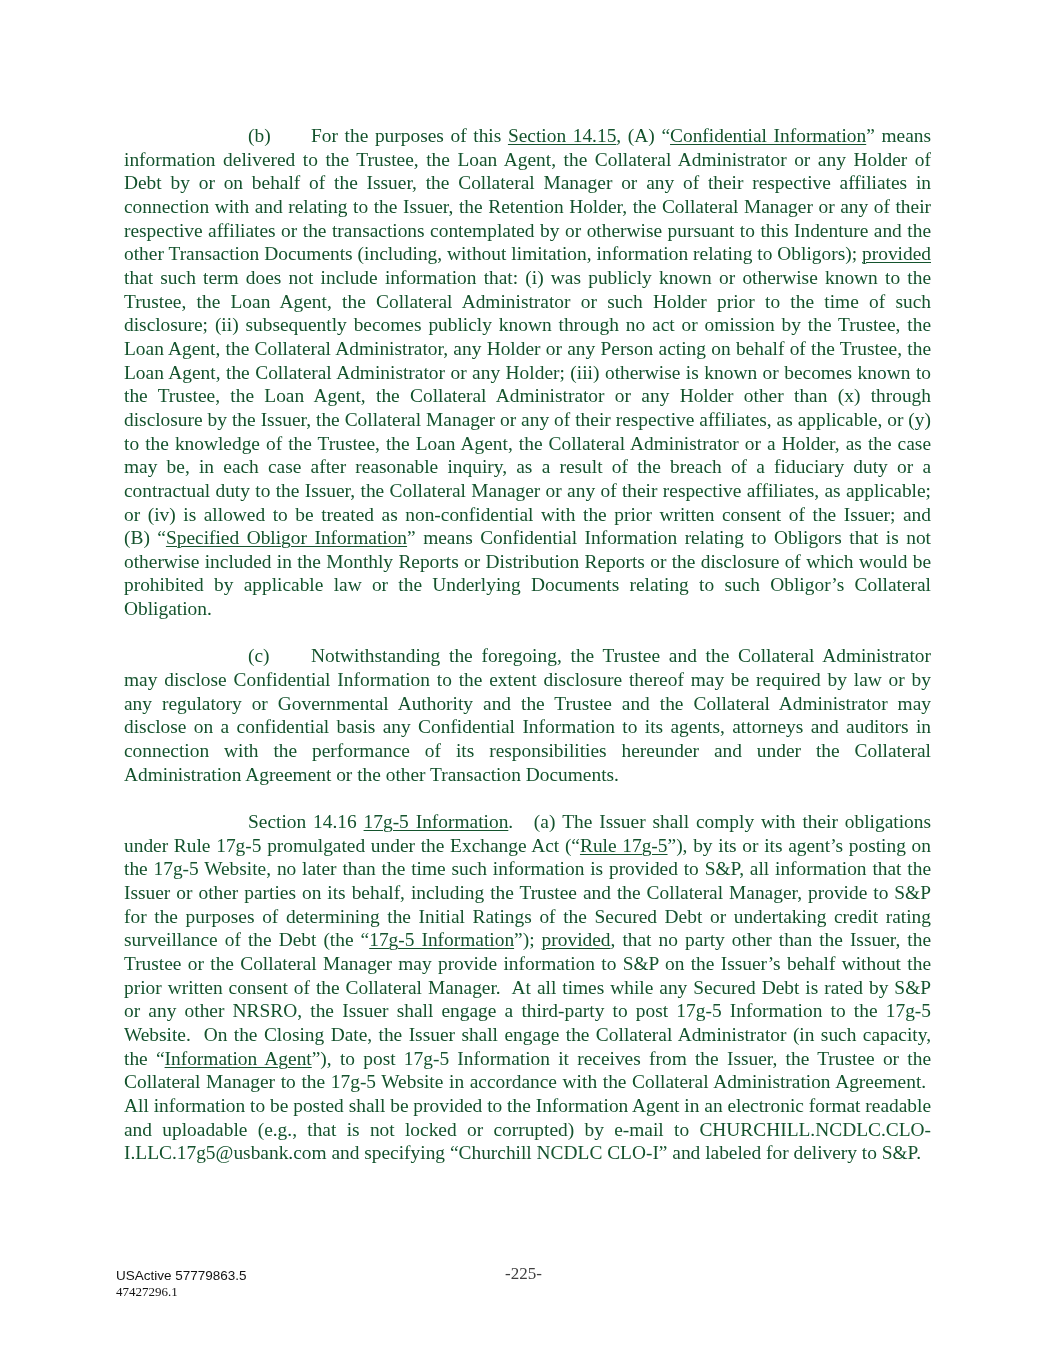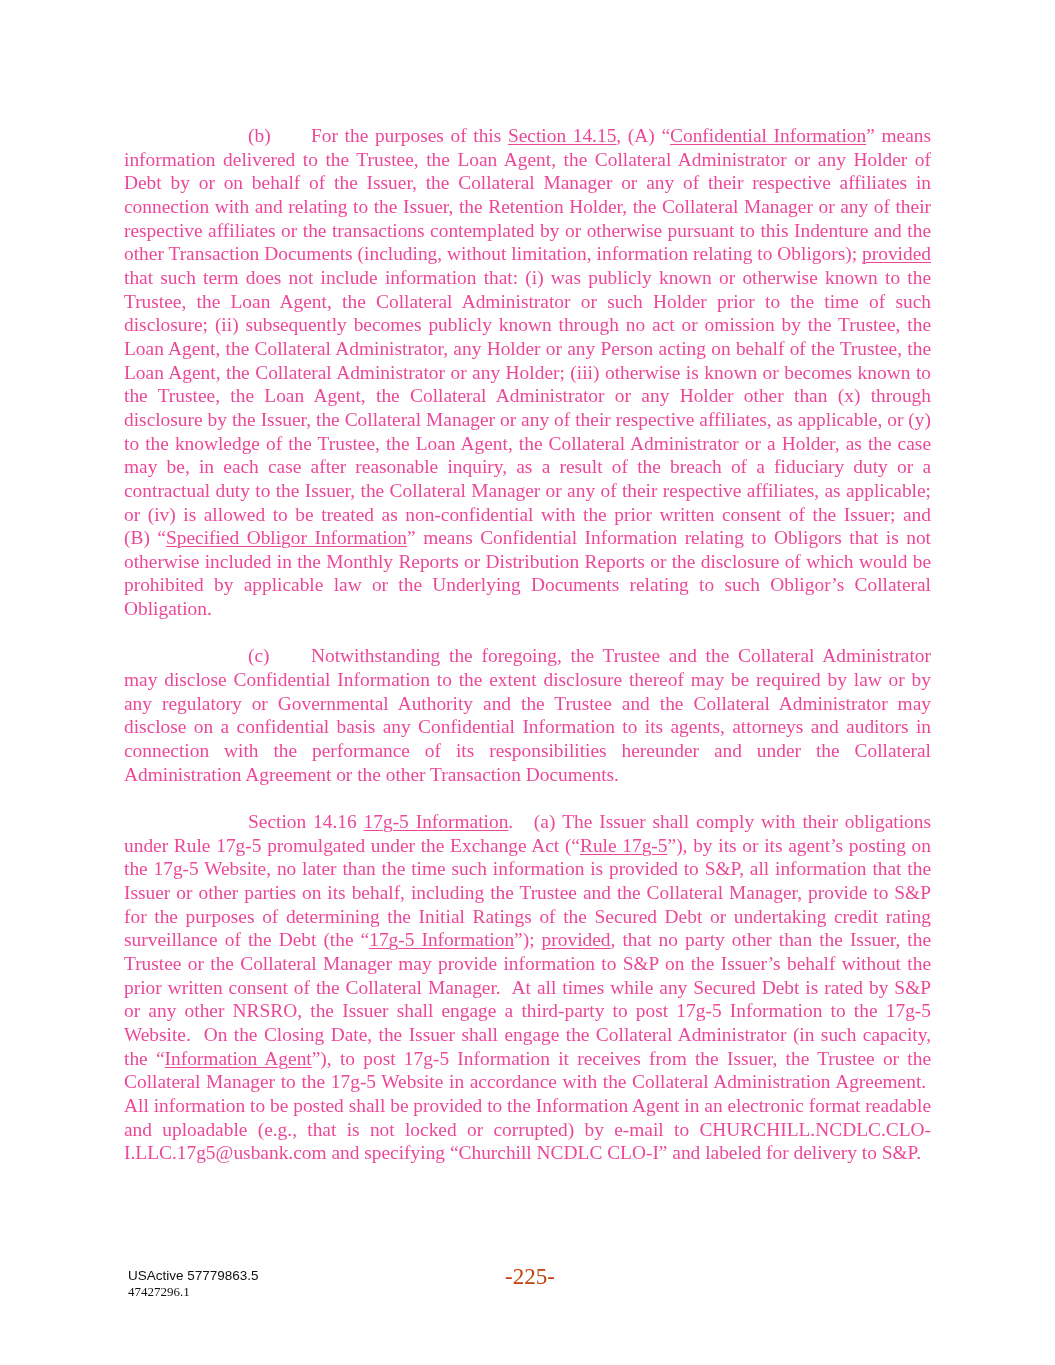--- a/index.html
+++ b/index.html
@@ -1,34 +1,34 @@
 <!DOCTYPE html>
 <html><head>
 <meta charset="utf-8">
 <style>
   html, body { margin: 0; padding: 0; background: #ffffff; }
   body { width: 1055px; height: 1365px; position: relative; overflow: hidden; }
   .page {
     position: absolute; left: 124px; top: 124px; width: 807px;
     font-family: "Liberation Serif", "DejaVu Serif", serif;
-    font-size: 19.4px; line-height: 23.65px; color: #ec4899;
+    font-size: 19.4px; line-height: 23.65px; color: #14532d;
   }
   .para { text-align: justify; margin: 0 0 23.65px 0; }
   .indent { display: inline-block; width: 124px; }
   .label { display: inline-block; width: 63px; }
   .u { text-decoration: underline; text-underline-offset: 2px; text-decoration-thickness: 1px; }
   .footer-left {
-    position: absolute; left: 128px; top: 1268px;
+    position: absolute; left: 116px; top: 1268px;
     font-family: "Liberation Sans", "DejaVu Sans", sans-serif;
     font-size: 13.5px; color: #111; line-height: 16px;
   }
   .footer-left .sub { font-family: "Liberation Serif", serif; font-size: 13px; }
   .page-num {
     position: absolute; left: 505px; top: 1264px;
-    font-family: "Liberation Serif", serif; font-size: 23px; color: #c2410c;
+    font-family: "Liberation Serif", serif; font-size: 17px; color: #404040;
   }
 </style>
 </head>
 <body>
 
 <div class="page">
   <p class="para"><span class="indent"></span><span class="label">(b)</span><span>For the purposes of this </span><span class="u">Section 14.15</span><span>, (A) “</span><span class="u">Confidential Information</span><span>” means information delivered to the Trustee, the Loan Agent, the Collateral Administrator or any Holder of Debt by or on behalf of the Issuer, the Collateral Manager or any of their respective affiliates in connection with and relating to the Issuer, the Retention Holder, the Collateral Manager or any of their respective affiliates or the transactions contemplated by or otherwise pursuant to this Indenture and the other Transaction Documents (including, without limitation, information relating to Obligors); </span><span class="u">provided</span><span> that such term does not include information that: (i)&nbsp;was publicly known or otherwise known to the Trustee, the Loan Agent, the Collateral Administrator or such Holder prior to the time of such disclosure; (ii)&nbsp;subsequently becomes publicly known through no act or omission by the Trustee, the Loan Agent, the Collateral Administrator, any Holder or any Person acting on behalf of the Trustee, the Loan Agent, the Collateral Administrator or any Holder; (iii) otherwise is known or becomes known to the Trustee, the Loan Agent, the Collateral Administrator or any Holder other than (x) through disclosure by the Issuer, the Collateral Manager or any of their respective affiliates, as applicable, or (y) to the knowledge of the Trustee, the Loan Agent, the Collateral Administrator or a Holder, as the case may be, in each case after reasonable inquiry, as a result of the breach of a fiduciary duty or a contractual duty to the Issuer, the Collateral Manager or any of their respective affiliates, as applicable; or (iv) is allowed to be treated as non-confidential with the prior written consent of the Issuer; and (B)&nbsp;“</span><span class="u">Specified Obligor Information</span><span>” means Confidential Information relating to Obligors that is not otherwise included in the Monthly Reports or Distribution Reports or the disclosure of which would be prohibited by applicable law or the Underlying Documents relating to such Obligor’s Collateral Obligation.</span></p>
 
   <p class="para"><span class="indent"></span><span class="label">(c)</span><span>Notwithstanding the foregoing, the Trustee and the Collateral Administrator may disclose Confidential Information to the extent disclosure thereof may be required by law or by any regulatory or Governmental Authority and the Trustee and the Collateral Administrator may disclose on a confidential basis any Confidential Information to its agents, attorneys and auditors in connection with the performance of its responsibilities hereunder and under the Collateral Administration Agreement or the other Transaction Documents.</span></p>
 

